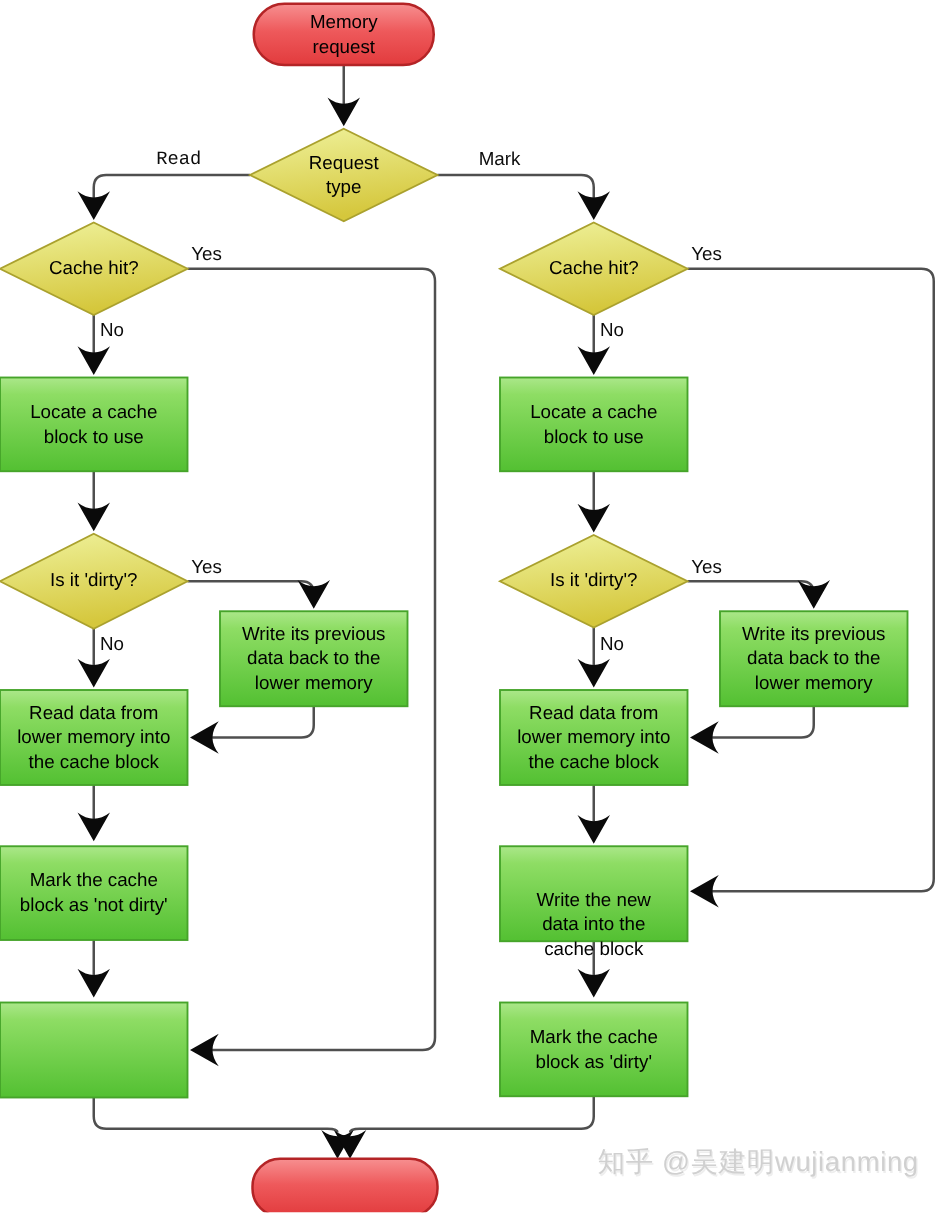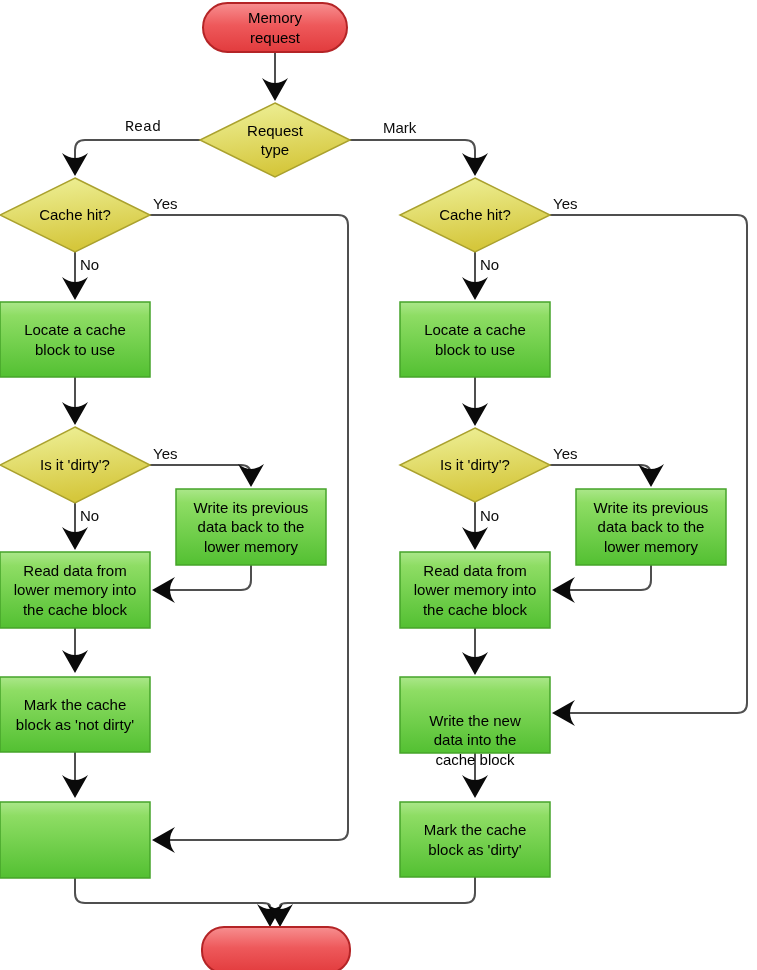--- a/index.html
+++ b/index.html
@@ -143,13 +143,14 @@
   <div class="edge-label" style="left:383px;top:119px;">Mark</div>
   <div class="edge-label" style="left:153px;top:195px;">Yes</div>
   <div class="edge-label" style="left:80px;top:256px;">No</div>
   <div class="edge-label" style="left:153px;top:445px;">Yes</div>
   <div class="edge-label" style="left:80px;top:507px;">No</div>
   <div class="edge-label" style="left:553px;top:195px;">Yes</div>
   <div class="edge-label" style="left:480px;top:256px;">No</div>
   <div class="edge-label" style="left:553px;top:445px;">Yes</div>
   <div class="edge-label" style="left:480px;top:507px;">No</div>
 
+  <div class="watermark">知乎 @吴建明wujianming</div>
 </div>
 
 </body></html>

